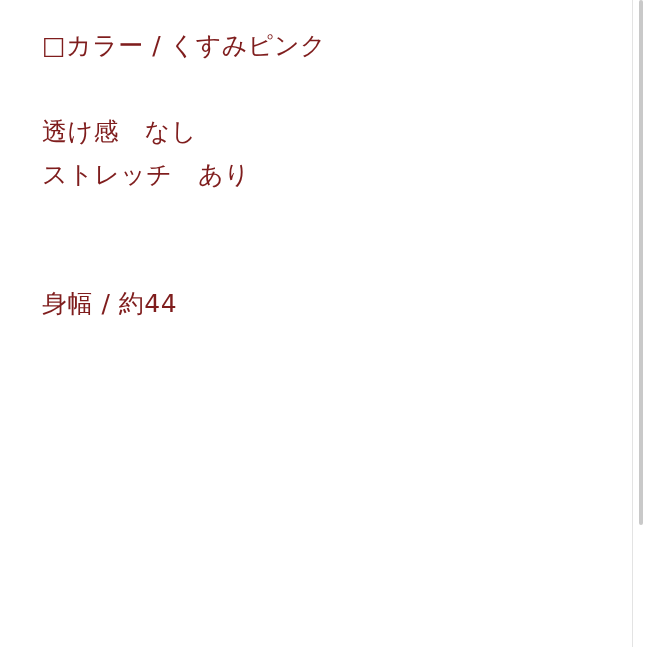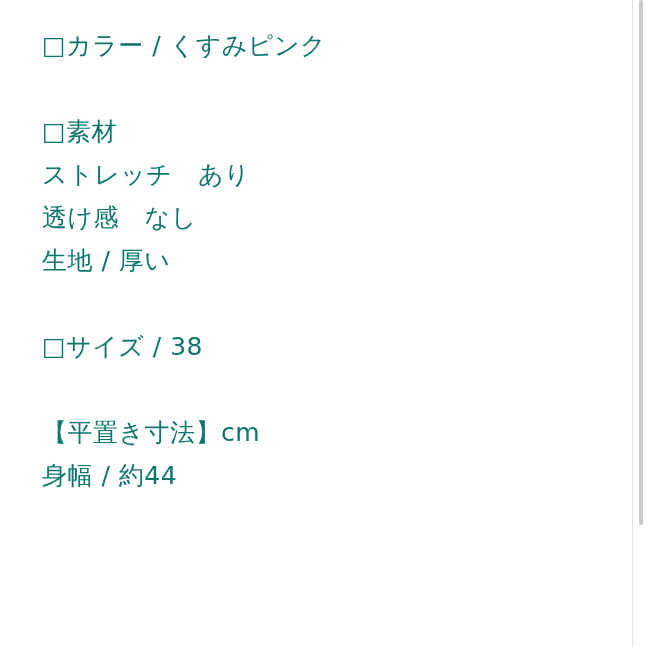--- a/index.html
+++ b/index.html
@@ -25,21 +25,21 @@
     left: 0;
     top: 0;
     width: 632px;
     height: 647px;
     padding: 24px 20px 0 42px;
     box-sizing: border-box;
   }
   .line {
     font-size: 25px;
     line-height: 43px;
-    color: #0f766e;
+    color: #7f1d1d;
     letter-spacing: 0.5px;
     white-space: pre;
     font-family: "DejaVu Sans", "Liberation Sans", sans-serif;
   }
   .spacer {
     height: 43px;
   }
   
   .scroll-track {
     position: absolute;
@@ -68,28 +68,24 @@
   }
 </style>
 </head>
 <body>
 
 <div id="page">
 
   <div class="content">
     <div class="line">□カラー / くすみピンク</div>
     <div class="spacer"></div>
-    <div class="line">□素材</div>
+    <div class="line">透け感　なし</div>
     <div class="line">ストレッチ　あり</div>
-    <div class="line">透け感　なし</div>
-    <div class="line">生地 / 厚い</div>
     <div class="spacer"></div>
-    <div class="line">□サイズ / 38</div>
     <div class="spacer"></div>
-    <div class="line">【平置き寸法】cm</div>
     <div class="line">身幅 / 約44</div>
   </div>
 
   <div class="scroll-track">
     <div class="scroll-divider"></div>
     <div class="scroll-thumb"></div>
   </div>
 
 </div>
 

